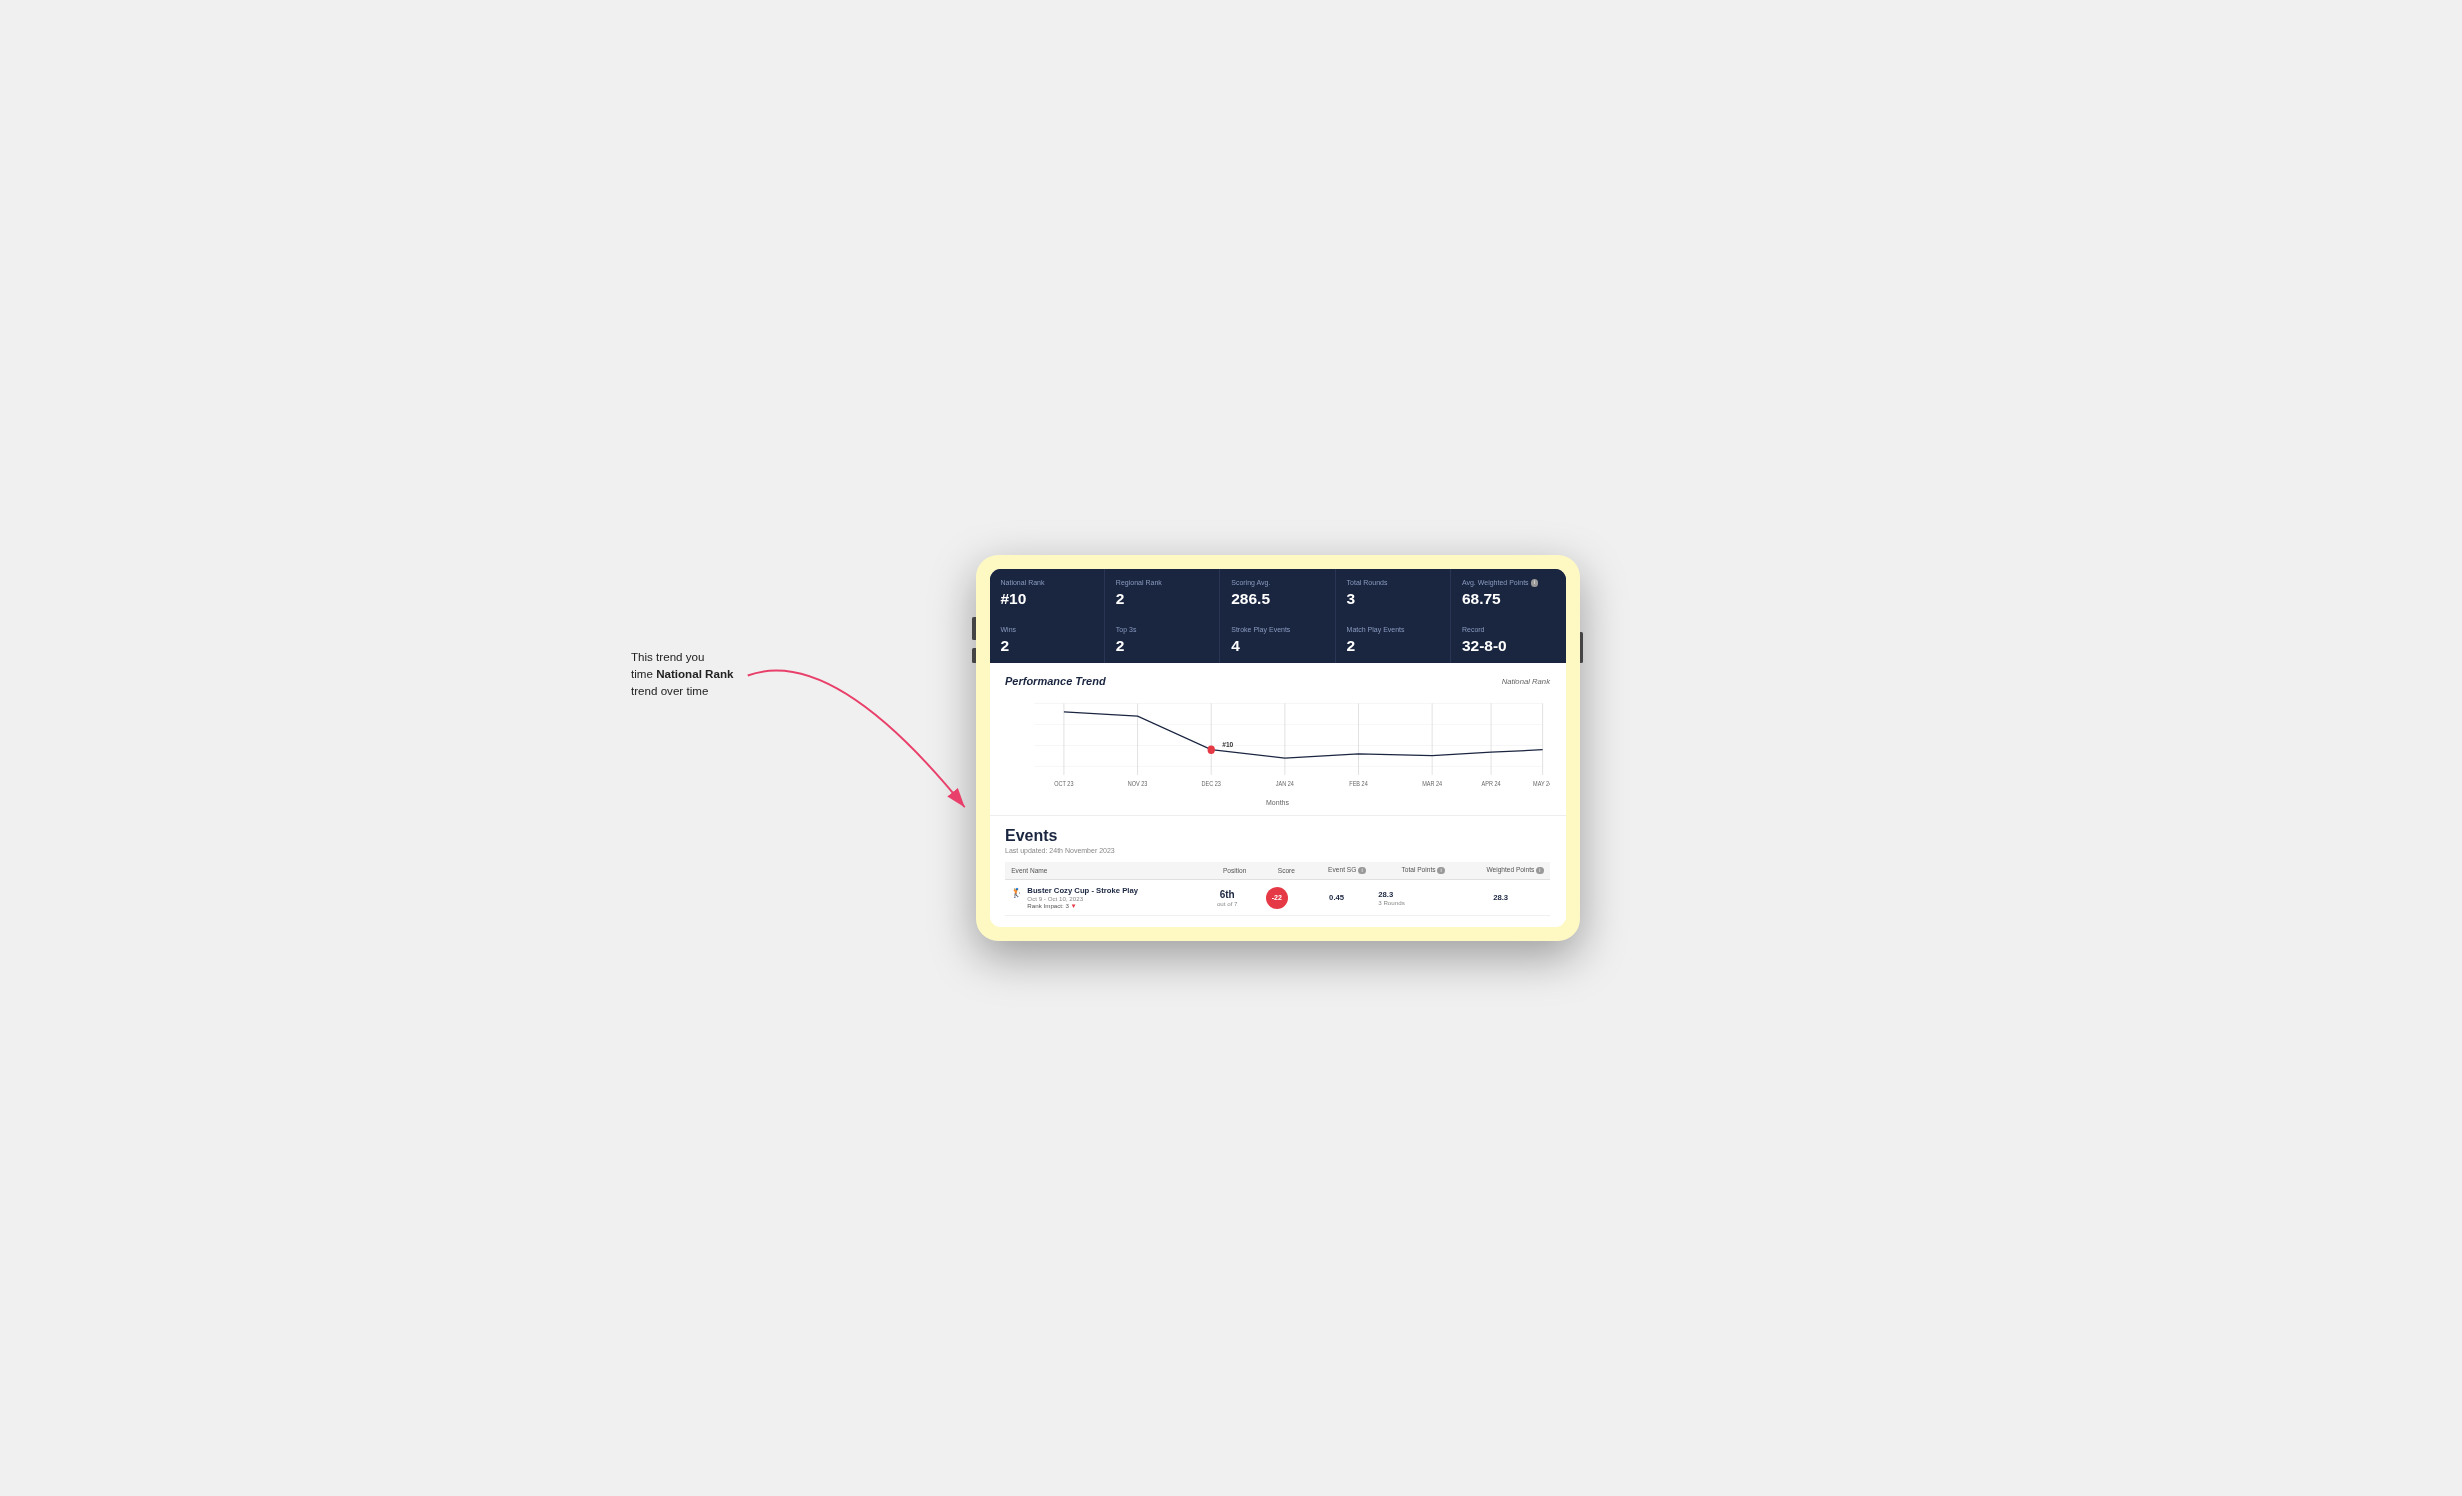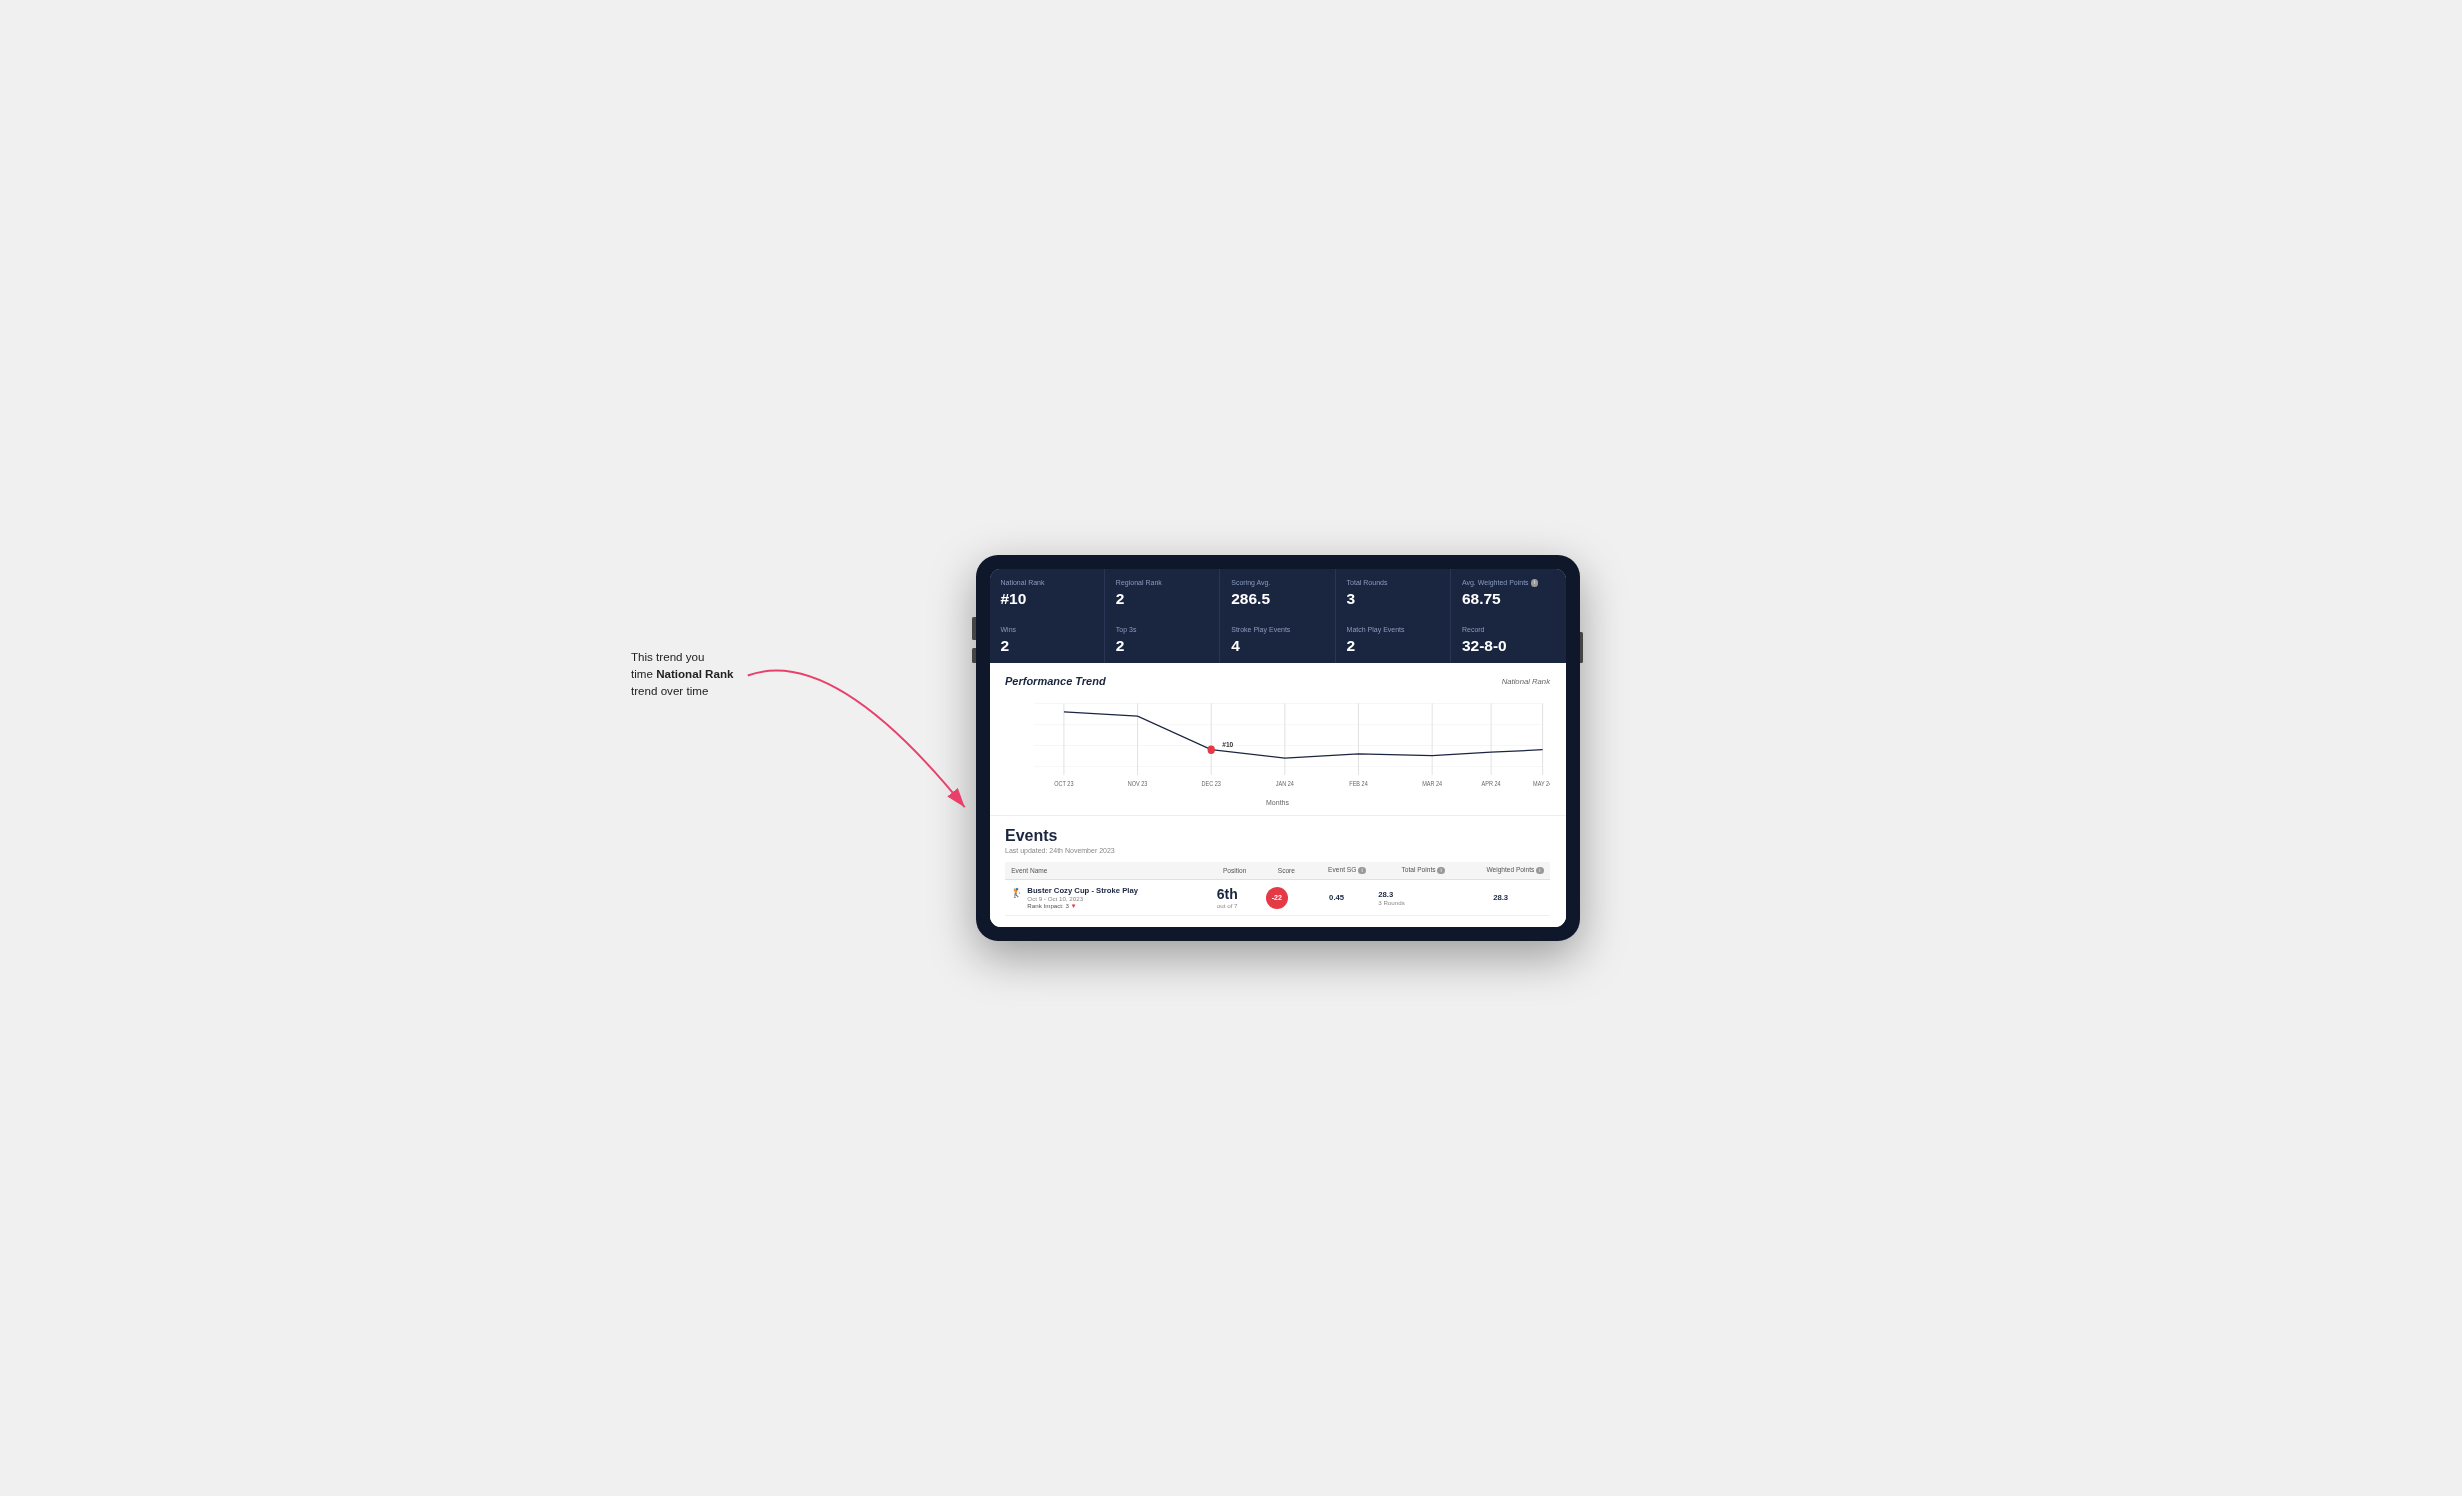--- a/index.html
+++ b/index.html
@@ -39,21 +39,21 @@
     .arrow-svg {
       position: absolute;
       left: 124px;
       top: 120px;
       z-index: 10;
       pointer-events: none;
     }
 
     
     .tablet-frame {
-      background: #0f172a;
+      background: #fef9c3;
       border-radius: 22px;
       padding: 14px;
       box-shadow: 0 15.5px 46px rgba(0,0,0,0.35);
       width: 604px;
       position: relative;
     }
 
     .tablet-screen {
       background: #fff;
       border-radius: 11px;
@@ -207,21 +207,21 @@
     }
     .rank-impact-arrow {
       color: #e63946;
       font-size: 6.2px;
     }
 
     .position-cell {
       text-align: center;
     }
     .pos-value {
-      font-size: 14px;
+      font-size: 10px;
       font-weight: 600;
       color: #1a2540;
     }
     .pos-sub {
       font-size: 6.2px;
       color: #888;
     }
 
     .score-badge {
       background: #e63946;

